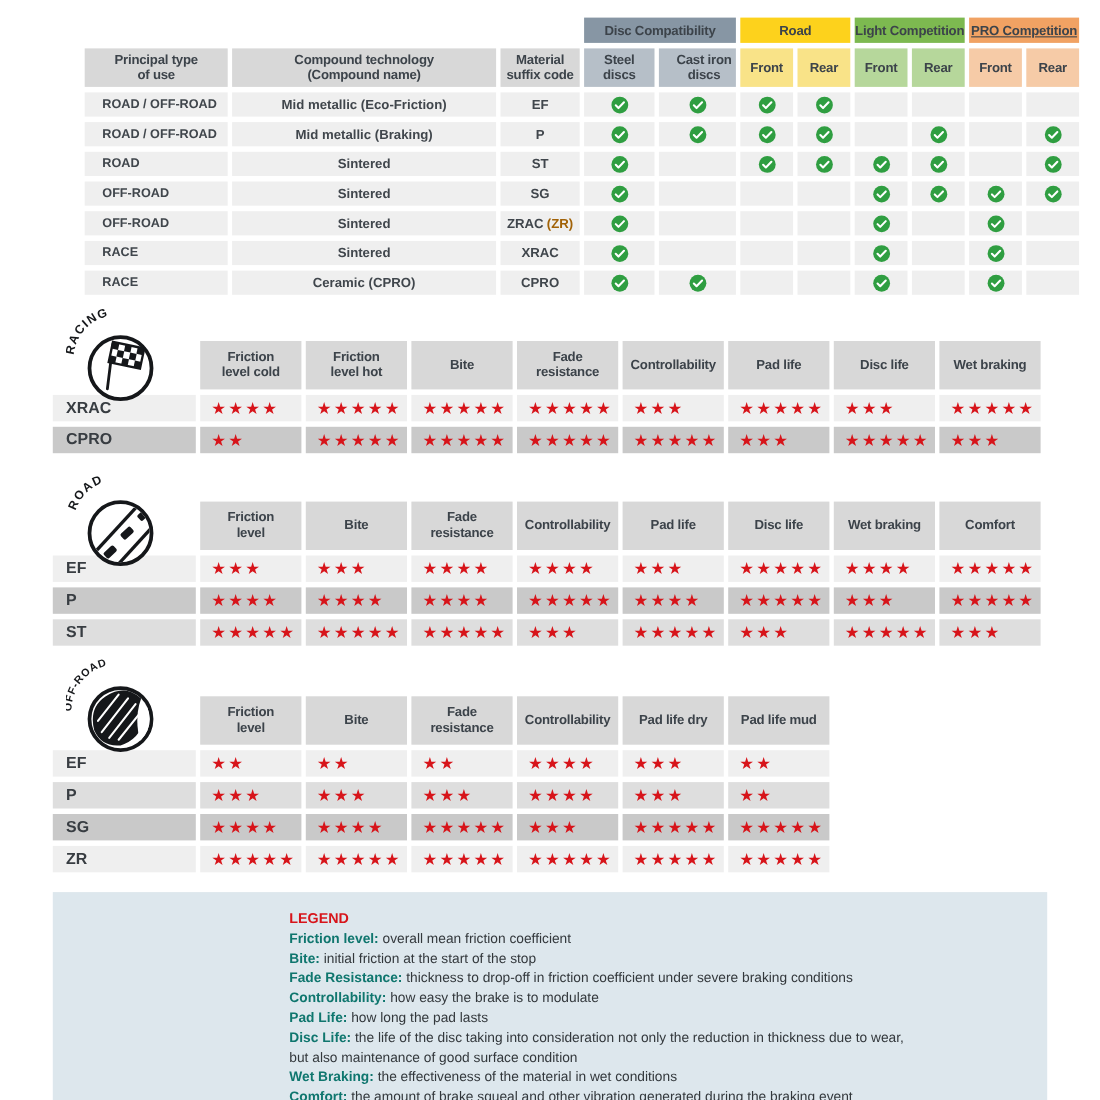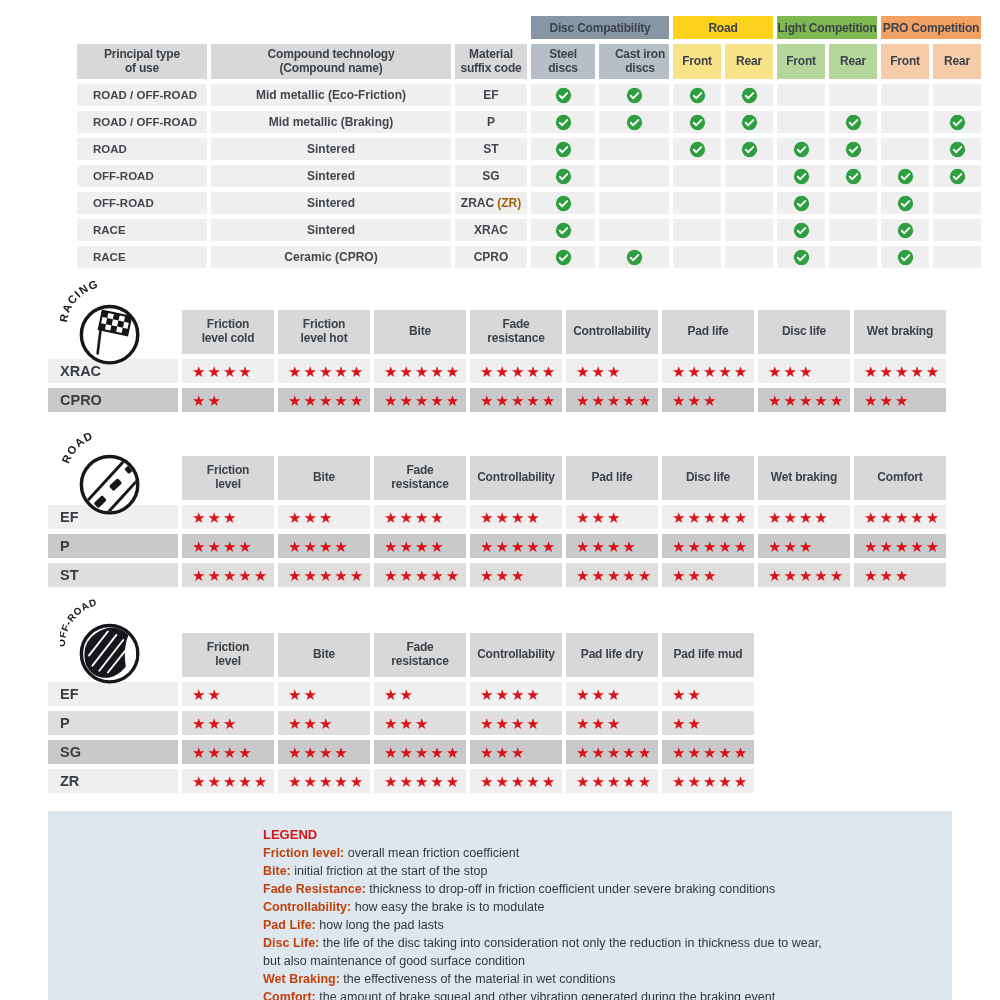--- a/index.html
+++ b/index.html
@@ -51,35 +51,35 @@
   .rt-icon { position: absolute; width: 94px; height: 94px; left: 12px; }
   .icon-racing  { top: -30px; }
   .icon-road    { top: -26px; }
   .icon-offroad { top: -34px; }
   .icon-arc-text { font-size: 13px; font-weight: 700; fill: #15171a; letter-spacing: 1.5px; }
   .icon-arc-text-small { font-size: 11.5px; font-weight: 700; fill: #15171a; letter-spacing: 0.8px; }
 
   .legend { margin-top: 18px; background: var(--legend-bg); padding: 15px 30px 18px 215px; }
   .legend-title { color: var(--star); font-weight: 700; font-size: 13px; line-height: 18px; }
   .legend-line { font-size: 12.5px; line-height: 18px; color: #33383c; }
-  .legend-line b { color: #c2410c; }
+  .legend-line b { color: #0f766e; }
   .legend-desc { white-space: pre-line; }
 </style>
 </head>
 <body>
 
 <div class="page">
 
   <section>
     <div class="grid compat-grid">
         <div class="cell spacer3"></div>
         <div class="cell group-cell span2" style="background: rgb(135, 150, 164);">Disc Compatibility</div>
         <div class="cell group-cell span2" style="background: rgb(253, 210, 28);">Road</div>
         <div class="cell group-cell span2" style="background: rgb(125, 185, 80);">Light Competition</div>
-        <div class="cell group-cell span2" style="background: rgb(241, 162, 99);">PRO Competition</div>
+        <div class="cell group-cell span2" style="background: rgb(241, 162, 99); text-decoration: underline;">PRO Competition</div>
         <div class="cell colhead">Principal type
 of use</div>
         <div class="cell colhead">Compound technology
 (Compound name)</div>
         <div class="cell colhead">Material
 suffix code</div>
         <div class="cell colhead" style="background: rgb(182, 191, 200);">Steel
 discs</div>
         <div class="cell colhead" style="background: rgb(182, 191, 200); padding-left: 12px;">Cast iron
 discs</div>

